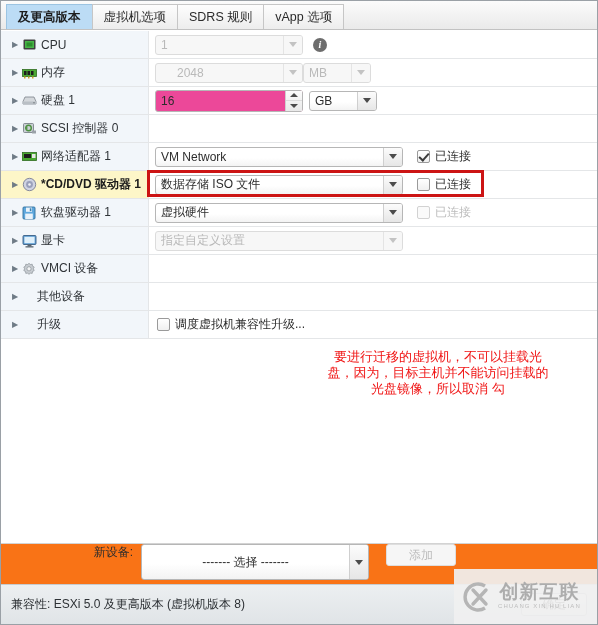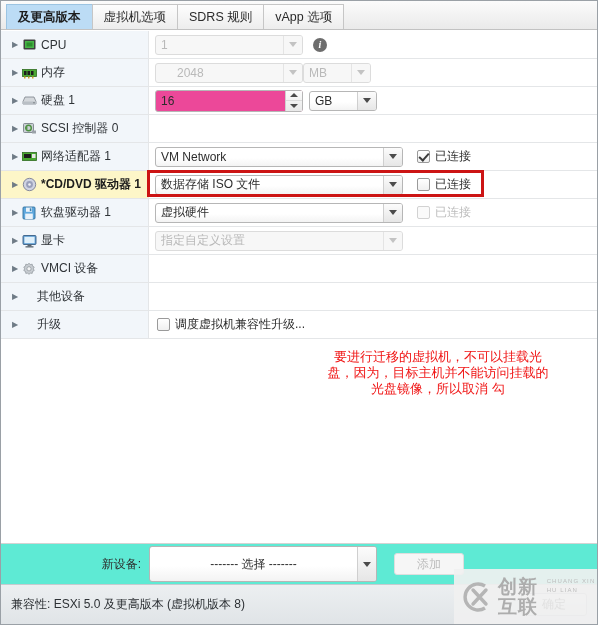--- a/index.html
+++ b/index.html
@@ -242,23 +242,22 @@
     font-size:13px;
     line-height:16px;
     text-align:center;
     width:230px;
     z-index:6;
     font-family:"DejaVu Sans","Liberation Sans",sans-serif;
   }
   
   .newdevbar{
     flex:0 0 40px;height:40px;
-    display:flex;align-items:center;
-    background:#5eead4;
-    padding-left:8px;
+    display:flex;align-items:flex-start;
+    background:#f97316;
     box-sizing:border-box;
   }
   .newdev-label{
     font-size:12px;color:#2d2d2d;
     width:140px;text-align:right;padding-right:8px;
     box-sizing:border-box;
   }
   .btn{
     height:22px;min-width:70px;
     border:1px solid #b6b6b6;border-radius:3px;
@@ -295,21 +294,21 @@
     width:143px;height:55px;
     background:rgba(240,240,240,0.92);
     display:flex;align-items:center;
     z-index:20;
     pointer-events:none;
   }
   .wm-logo{
     width:38px;height:38px;flex:0 0 38px;margin-left:4px;
     display:flex;align-items:center;justify-content:center;
   }
-  .wm-text{display:flex;flex-direction:row;justify-content:center;margin-left:2px;}
+  .wm-text{display:flex;flex-direction:column;justify-content:center;margin-left:2px;align-items:center;}
   .wm-cn{font-size:19px;font-weight:bold;color:#adadad;letter-spacing:1px;line-height:20px;}
   .wm-en{font-size:6px;color:#bdbdbd;letter-spacing:1.1px;line-height:9px;}
 </style>
 </head>
 <body>
 
 <div class="window">
 
 
   <div class="tabbar">

